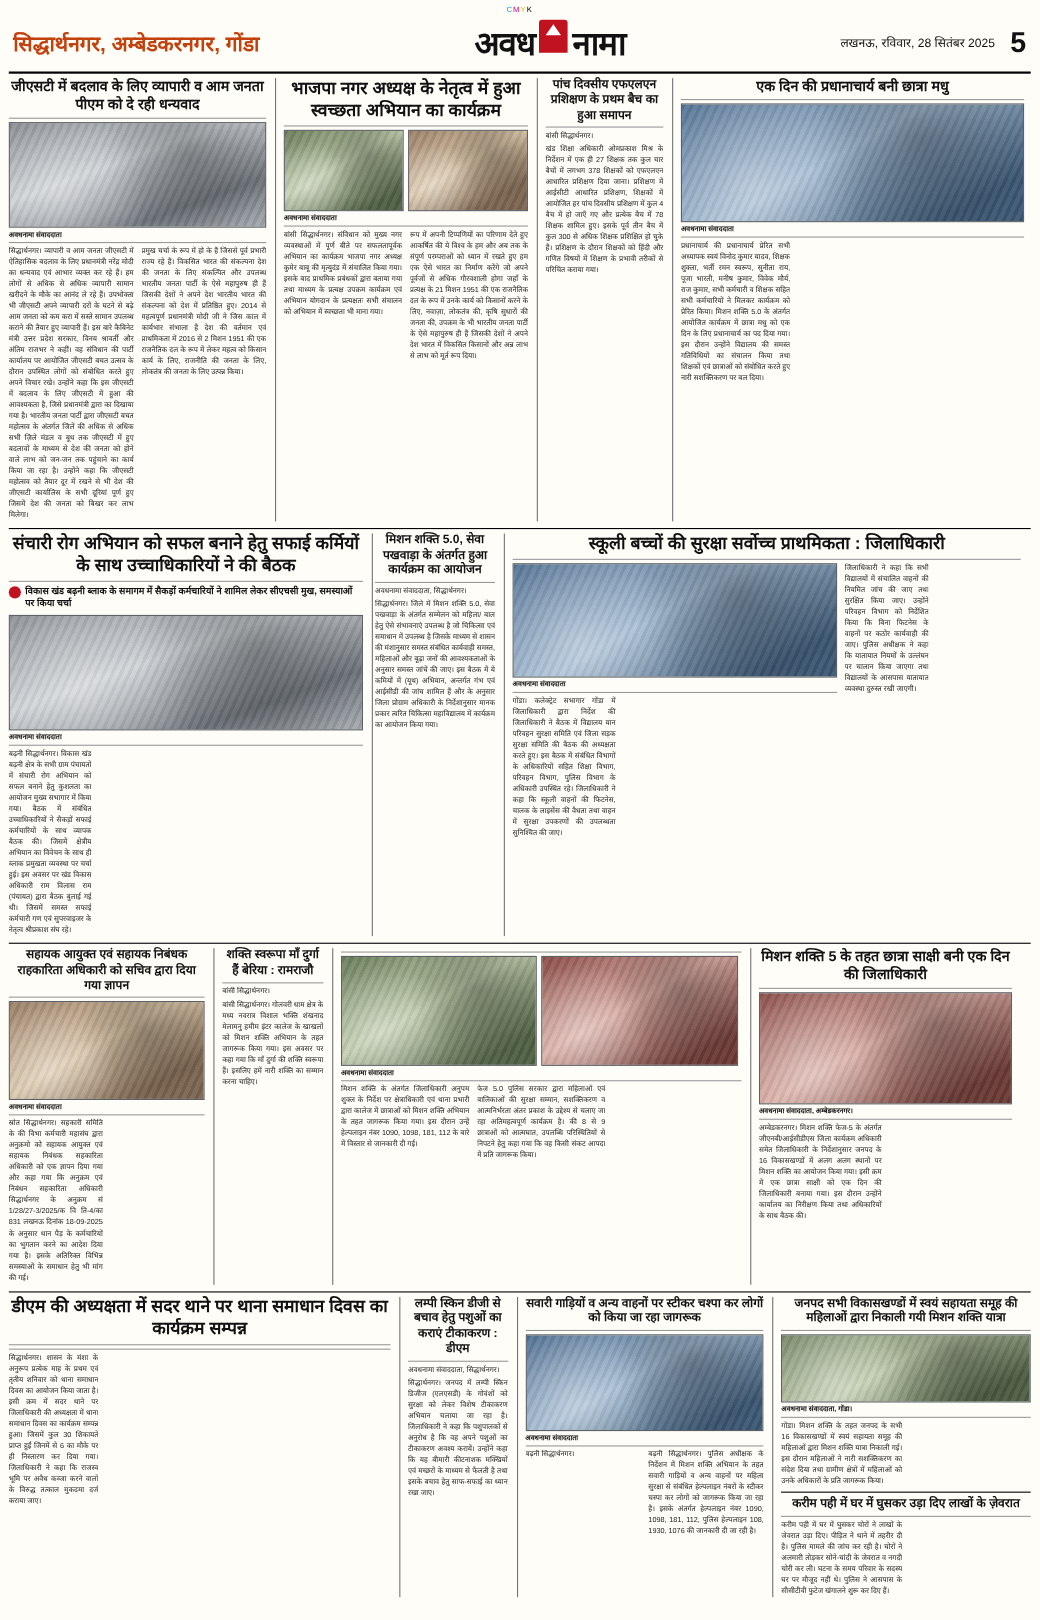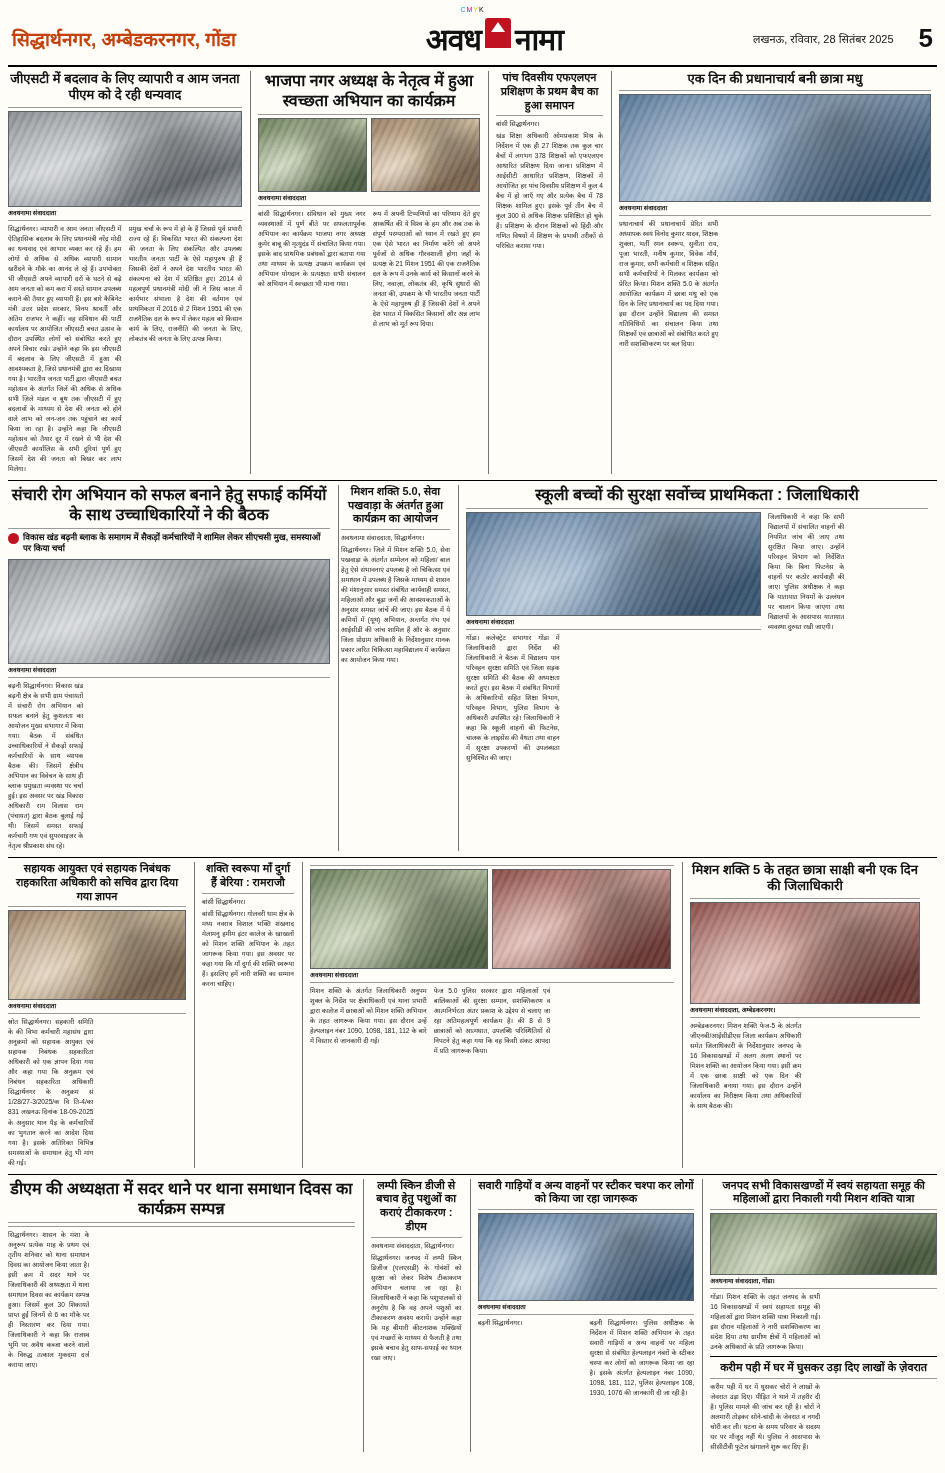--- a/index.html
+++ b/index.html
@@ -42,21 +42,21 @@
   .mh-logo-text { font-size: 30px; font-weight: bold; letter-spacing: -1px; }
   .mh-logo-mark {
     width: 26px; height: 30px; background: #c1121f;
     position: relative; border-radius: 3px 3px 0 0;
     display:inline-block;
   }
   .mh-logo-mark:after{
     content:""; position:absolute; left:50%; top:4px; transform:translateX(-50%);
     width:0;height:0;border-left:7px solid transparent;border-right:7px solid transparent;border-bottom:10px solid #fff;
   }
-  .mh-right { display:flex; align-items:center; gap:25px;text-align:center; }
+  .mh-right { display:flex; align-items:center; gap:14px;text-align:center; }
   .mh-date { font-size: 11px; }
   .mh-pageno { font-size: 26px; font-weight: bold; }
 
   
   .rule { border-top: 1px solid #000; margin: 4px 0; }
   .rule-thin { border-top: 1px solid #999; margin: 3px 0; }
 
   .headline {
     font-weight: bold; line-height: 1.25; text-align: center;
   }

